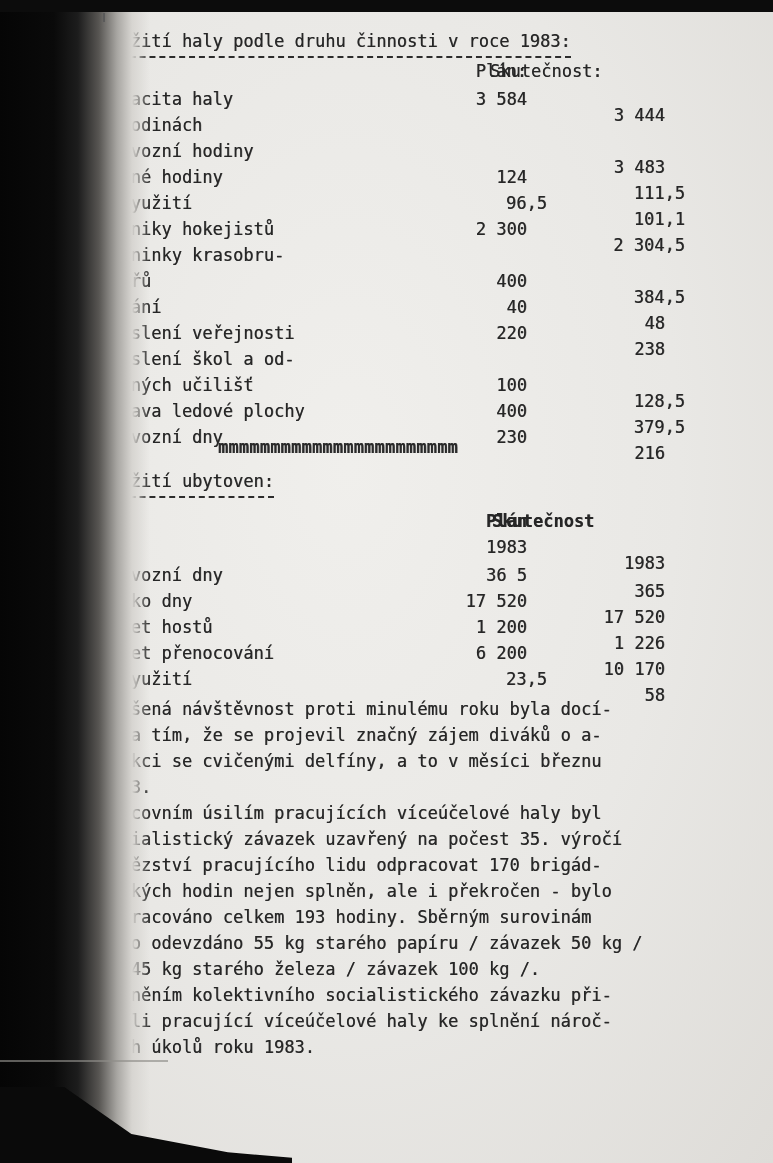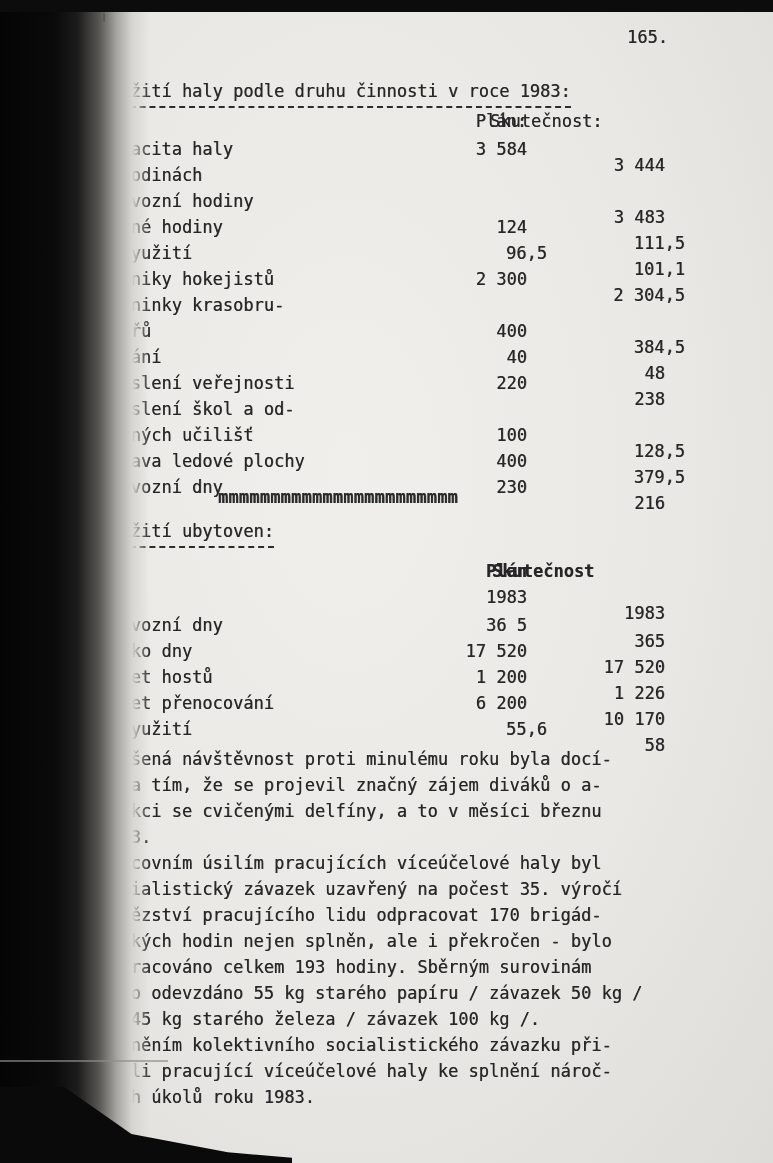--- a/index.html
+++ b/index.html
@@ -50,21 +50,20 @@
 <div class="page">
   <div class="top-bar"></div>
   <div class="binding"></div>
   <div class="corner-wedge"></div>
   <div class="bottom-strip"></div>
   <div class="side-line"></div>
   <div class="tick-mark"></div>
 
   <div class="content">
 
-    <div class="pagenum">165.</div>
 
     <div class="sec-title">
       <span>Využití haly podle druhu činnosti v roce 1983:</span>
     </div>
 
     <div>
       <div class="trow" style="margin-top:0;">
         <span class="col plan">Plán:</span>
         <span class="head-act">Skutečnost:</span>
       </div>
@@ -175,21 +174,21 @@
         <span class="col plan"><span class="val">1 200</span></span>
         <span class="col act"><span class="val">1 226</span></span>
       </div>
       <div class="trow">
         <span class="lbl">počet přenocování</span>
         <span class="col plan"><span class="val">6 200</span></span>
         <span class="col act"><span class="val">10 170</span></span>
       </div>
       <div class="trow">
         <span class="lbl">% využití</span>
-        <span class="col plan"><span class="val dec">55,6</span></span>
+        <span class="col plan"><span class="val dec">23,5</span></span>
         <span class="col act"><span class="val">58</span></span>
       </div>
     </div>
 
     <div class="para first">Zvýšená návštěvnost proti minulému roku byla docí-
 lena tím, že se projevil značný zájem diváků o a-
 trakci se cvičenými delfíny, a to v měsíci březnu
 1983.</div>
     <div class="para">Pracovním úsilím pracujících víceúčelové haly byl
 socialistický závazek uzavřený na počest 35. výročí

